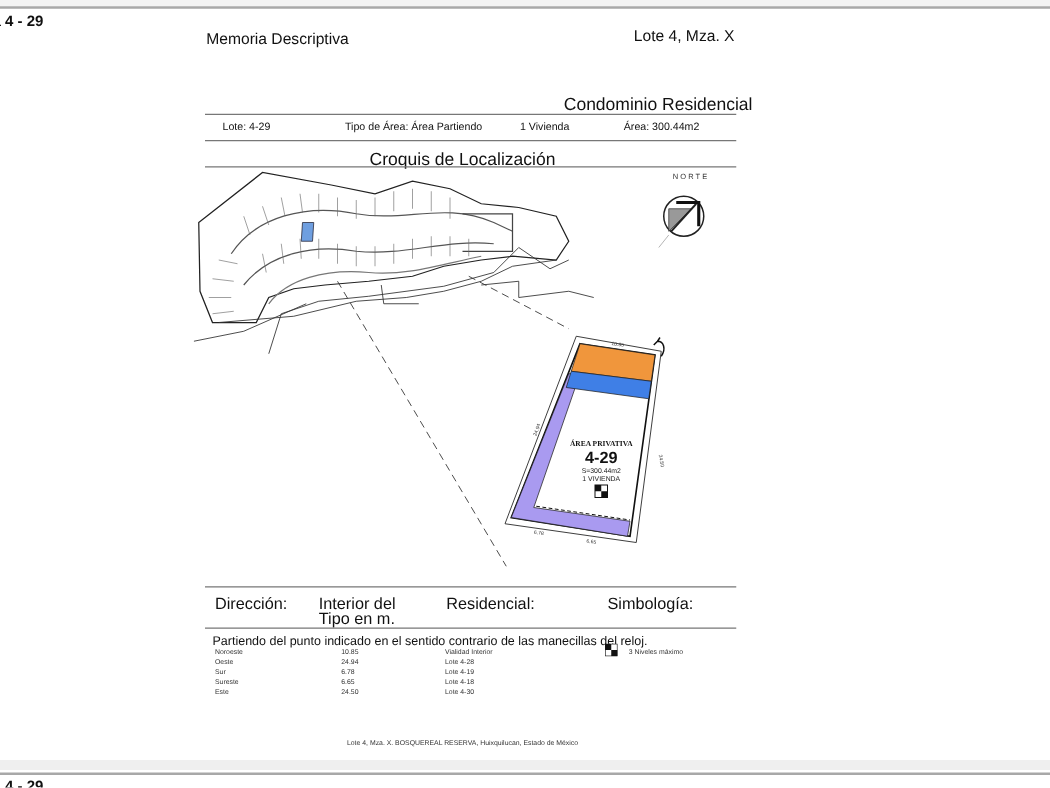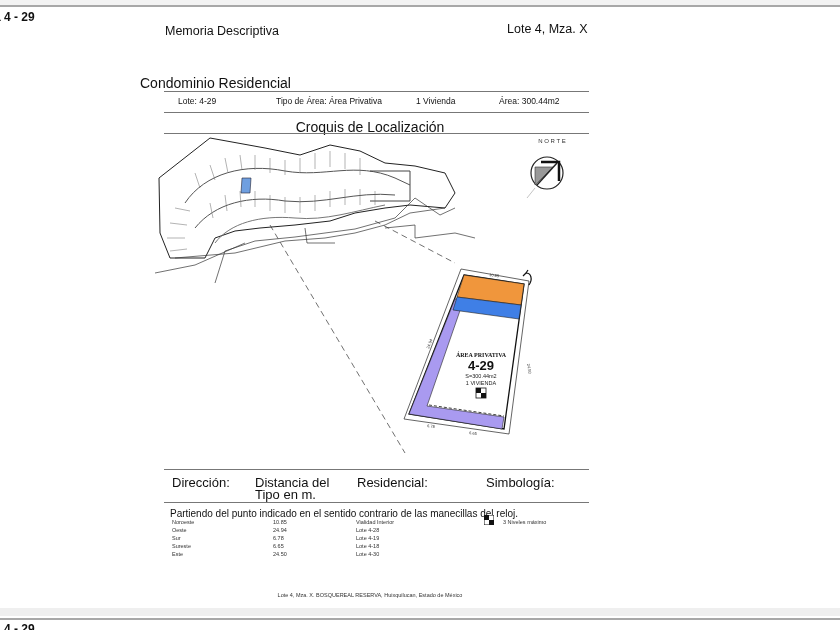--- a/index.html
+++ b/index.html
@@ -8,21 +8,21 @@
     background: #ffffff;
     font-family: "Liberation Sans", sans-serif;
     color: #111;
   }
   .topband { position: absolute; left: 0; top: 0; width: 840px; height: 5px; background: #f3f3f3; }
   .rule-top { position: absolute; left: 0; top: 5px; width: 840px; height: 2px; background: #a8a8a8; }
   .page-label-top { position: absolute; left: 0; top: 10px; font-size: 12px; font-weight: bold; white-space: nowrap; }
   .hdr-left { position: absolute; left: 165px; top: 24px; font-size: 12.5px; }
   .hdr-right { position: absolute; left: 507px; top: 22px; font-size: 12.5px; }
 
-  .title { position: absolute; left: 140px; top: 75px; width: 440px; text-align: left; font-size: 14px; }
+  .title { position: absolute; left: 162px; top: 75px; width: 440px; text-align: right; font-size: 14px; }
   .hline { position: absolute; left: 164px; width: 425px; height: 1px; background: #777; }
   .info { position: absolute; top: 96px; font-size: 8.5px; white-space: nowrap; }
   .croquis { position: absolute; left: 150px; top: 119px; width: 440px; text-align: center; font-size: 14px; }
 
   .map { position: absolute; left: 155px; top: 133px; width: 440px; height: 335px; }
 
   .col-h { position: absolute; top: 477px; font-size: 13px; line-height: 12px; }
   .partiendo { position: absolute; left: 170px; top: 508px; font-size: 10px; white-space: nowrap; }
   .row { position: absolute; font-size: 5.5px; line-height: 7px; white-space: nowrap; color: #333; }
   .sym-icon { position: absolute; left: 484px; top: 515px; width: 10px; height: 10px; }
@@ -39,21 +39,21 @@
 <div class="topband"></div>
 <div class="rule-top"></div>
 <div class="page-label-top" style="left:-6px;">a 4 - 29</div>
 
 <div class="hdr-left">Memoria Descriptiva</div>
 <div class="hdr-right">Lote 4, Mza. X</div>
 
 <div class="title">Condominio Residencial</div>
 <div class="hline" style="top:91px;"></div>
 <div class="info" style="left:178px;">Lote: 4-29</div>
-<div class="info" style="left:276px;">Tipo de Área: Área Privativa</div>
+<div class="info" style="left:276px;">Tipo de Área: Área Partiendo</div>
 <div class="info" style="left:416px;">1 Vivienda</div>
 <div class="info" style="left:499px;">Área: 300.44m2</div>
 <div class="hline" style="top:112px;"></div>
 <div class="croquis">Croquis de Localización</div>
 <div class="hline" style="top:133px;"></div>
 
 <svg class="map" viewBox="0 0 440 335" xmlns="http://www.w3.org/2000/svg">
 
   <g fill="none" stroke="#222" stroke-width="1">
     <path d="M4,45 L55,5 L110,15 L145,22 L175,12 L205,18 L230,30 L260,33 L290,40 L300,60 L290,75 L255,72 L230,75 L200,80 L175,88 L140,92 L105,95 L80,98 L60,105 L50,125 L15,125 L5,100 Z"></path>
@@ -143,21 +143,21 @@
       <rect x="0" y="0" width="10" height="10" fill="#fff" stroke="#111" stroke-width="0.8"></rect>
       <rect x="0" y="0" width="5" height="5" fill="#111"></rect>
       <rect x="5" y="5" width="5" height="5" fill="#111"></rect>
     </g>
   </g>
 </svg>
 
 <div class="hline" style="top:469px;"></div>
 <div class="col-h" style="left:172px;">Dirección:</div>
 <div class="col-h" style="left:255px;">
-  <div>Distancia del</div>
+  <div>Interior del</div>
   <div>Tipo en m.</div>
 </div>
 <div class="col-h" style="left:357px;">Residencial:</div>
 <div class="col-h" style="left:486px;">Simbología:</div>
 <div class="hline" style="top:502px;"></div>
 
 <div class="partiendo">Partiendo del punto indicado en el sentido contrario de las manecillas del reloj.</div>
 
 <div id="rows"></div>
 

